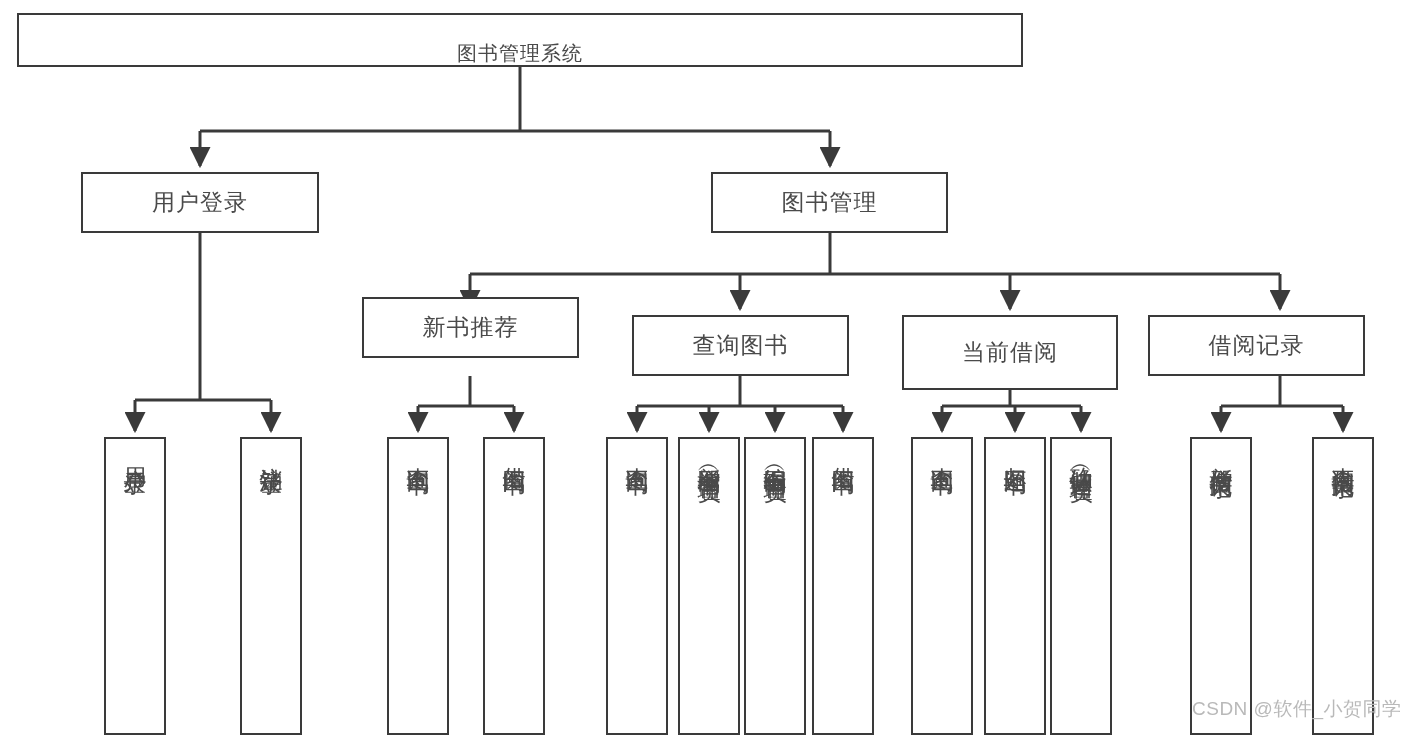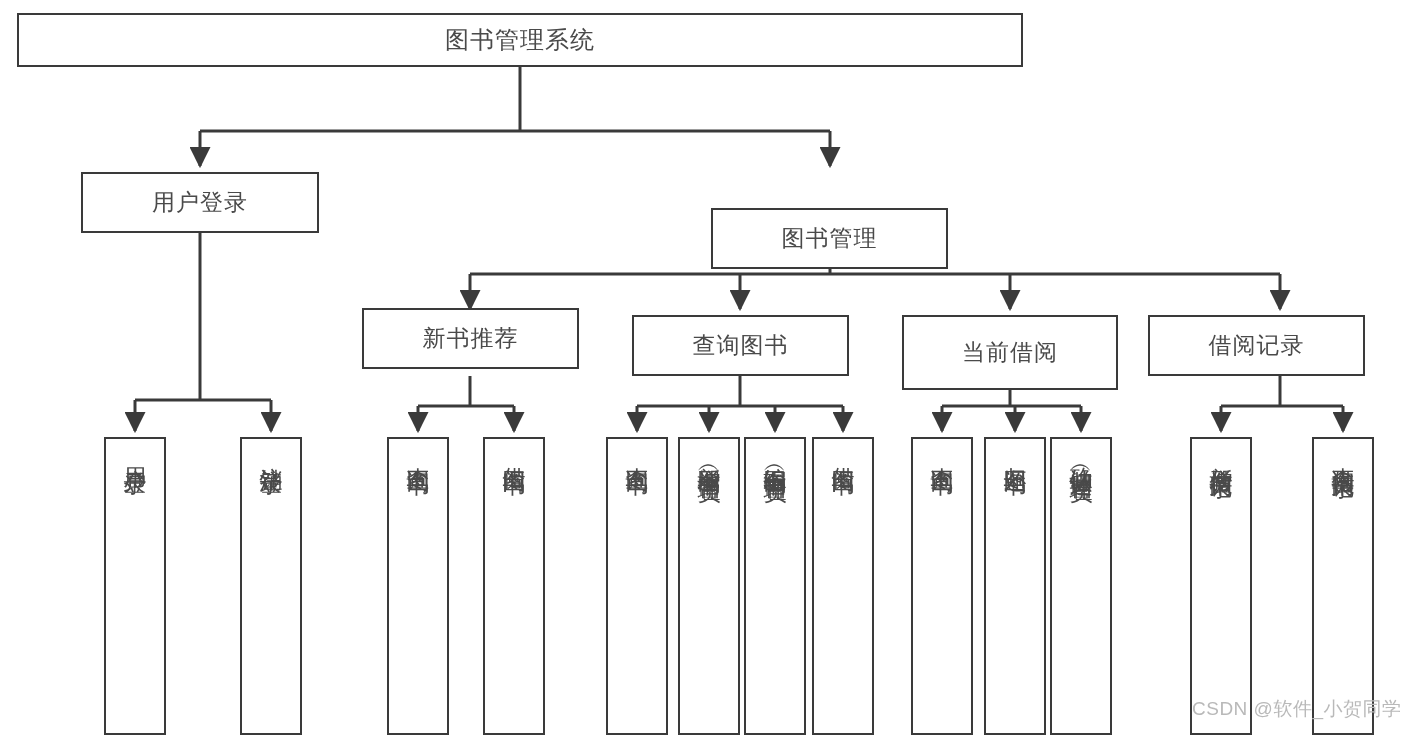--- a/index.html
+++ b/index.html
@@ -48,21 +48,21 @@
     letter-spacing: 2px;
     justify-content: flex-start;
     align-items: center;
     padding-top: 10px;
   }
   .node.vert .vlabel {
     writing-mode: vertical-rl;
     text-orientation: upright;
     white-space: nowrap;
   }
-  .node.root { font-size: 24px; }
+  .node.root { font-size: 20px; align-items: flex-end; }
   .watermark {
     position: absolute;
     color: #b9b9b9;
     font-size: 19px;
     letter-spacing: 0.5px;
     white-space: nowrap;
     user-select: none;
   }
 </style>
 </head>
@@ -120,25 +120,25 @@
     </g>
   </svg>
 
   <div class="node horiz root" style="left:17px; top:13px; width:1006px; height:54px;">
     <span>图书管理系统</span>
   </div>
 
   <div class="node horiz" style="left:81px; top:172px; width:238px; height:61px;">
     <span>用户登录</span>
   </div>
-  <div class="node horiz" style="left:711px; top:172px; width:237px; height:61px;margin-top:36px;">
+  <div class="node horiz" style="left:711px; top:172px; width:237px; height:61px;">
     <span>图书管理</span>
   </div>
 
-  <div class="node horiz" style="left:362px; top:308px; width:217px; height:61px;">
+  <div class="node horiz" style="left:362px; top:297px; width:217px; height:61px;">
     <span>新书推荐</span>
   </div>
   <div class="node horiz" style="left:632px; top:315px; width:217px; height:61px;">
     <span>查询图书</span>
   </div>
   <div class="node horiz" style="left:902px; top:315px; width:216px; height:75px;">
     <span>当前借阅</span>
   </div>
   <div class="node horiz" style="left:1148px; top:315px; width:217px; height:61px;">
     <span>借阅记录</span>

